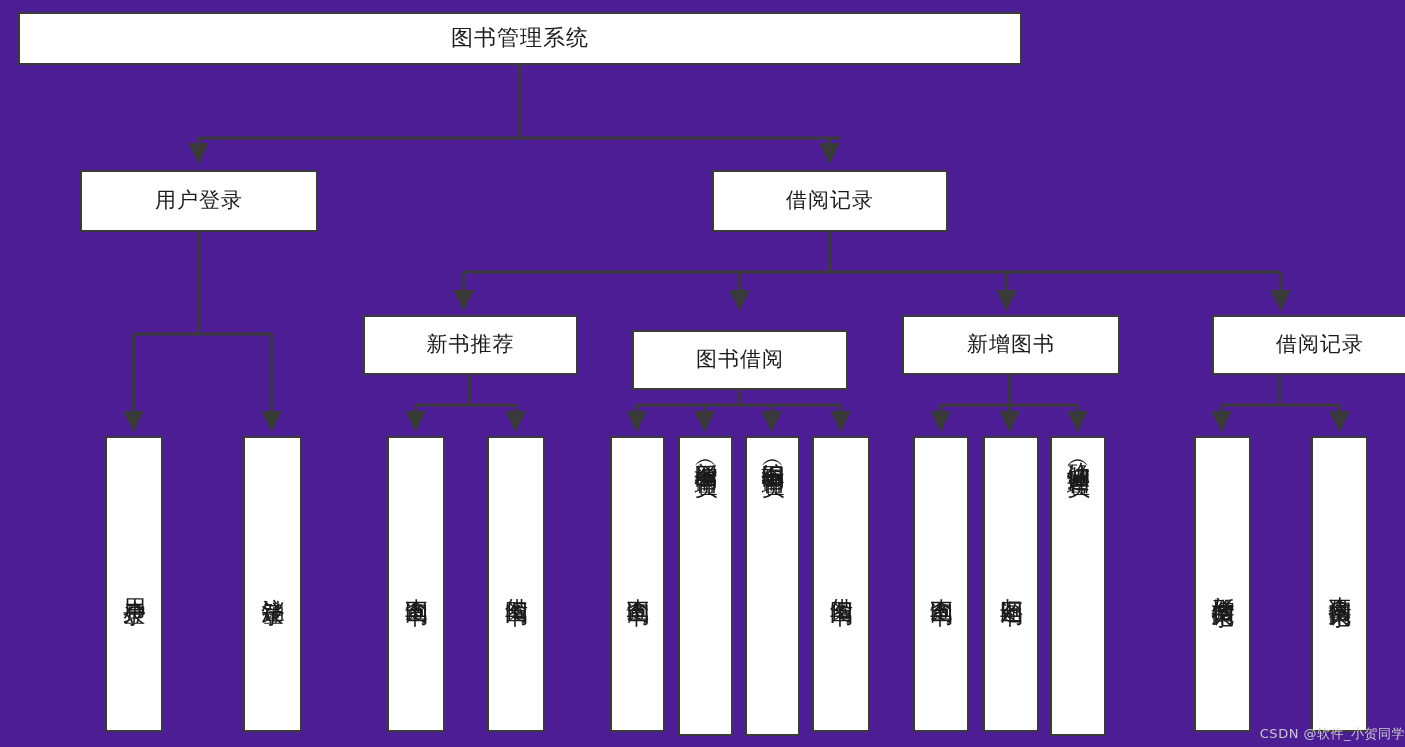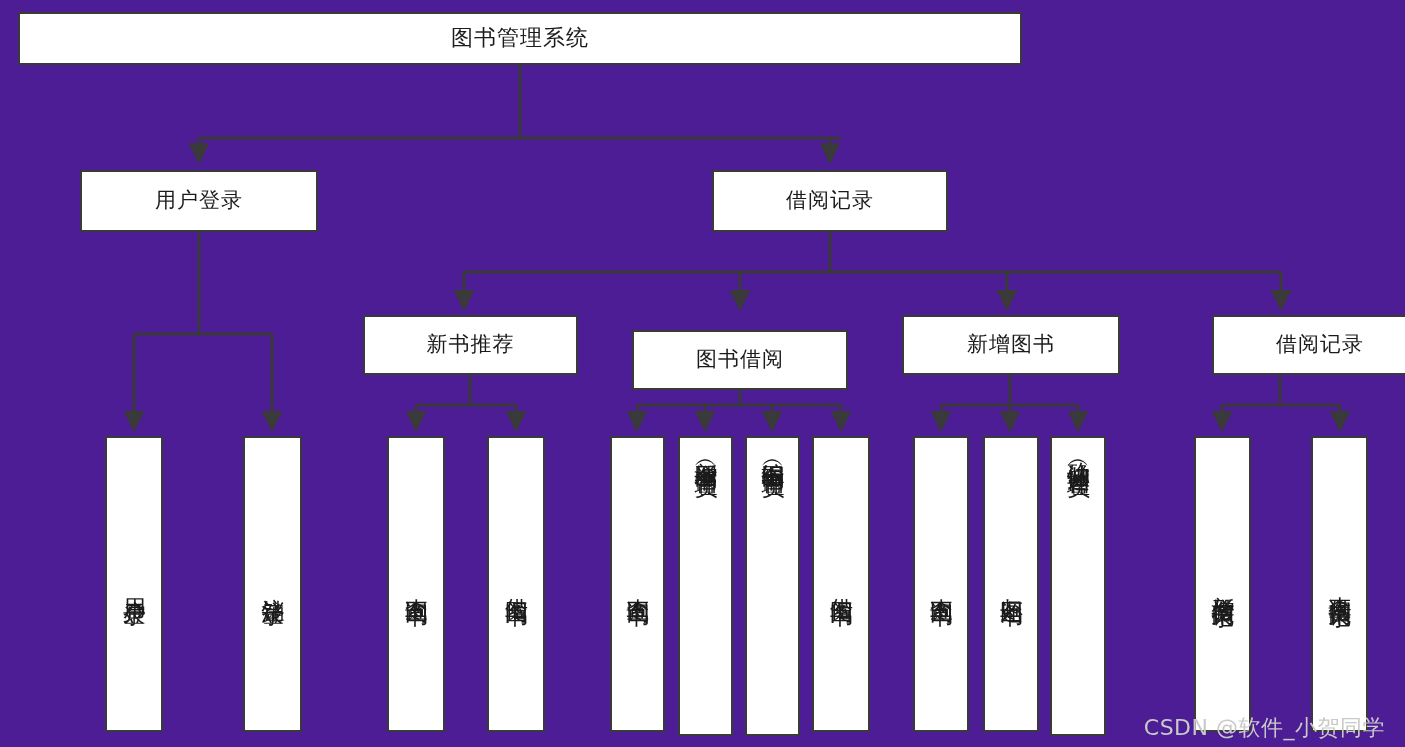--- a/index.html
+++ b/index.html
@@ -54,23 +54,23 @@
     writing-mode: vertical-rl;
     text-orientation: upright;
     font-size: 23px;
     line-height: 1.12;
     letter-spacing: 2px;
     white-space: nowrap;
     color: #1b1b1b;
   }
   .watermark {
     position: absolute;
-    right: 20px;
+    right: 0;
     bottom: 4px;
-    font-size: 22px;
+    font-size: 13px;
     color: #c9c9c9;
     letter-spacing: 0.5px;
     white-space: nowrap;
     user-select: none;
   }
 </style>
 </head>
 <body>
 
 <div id="canvas">

